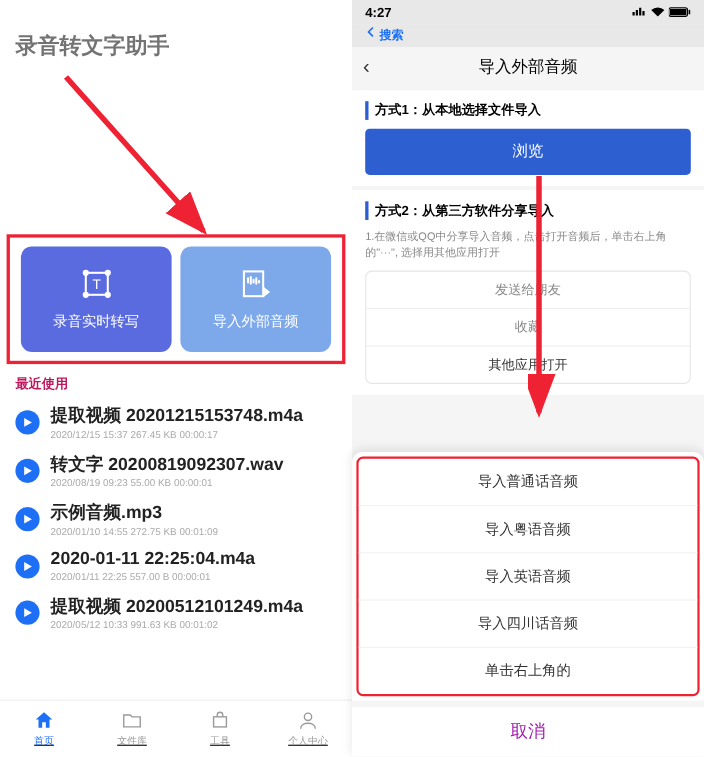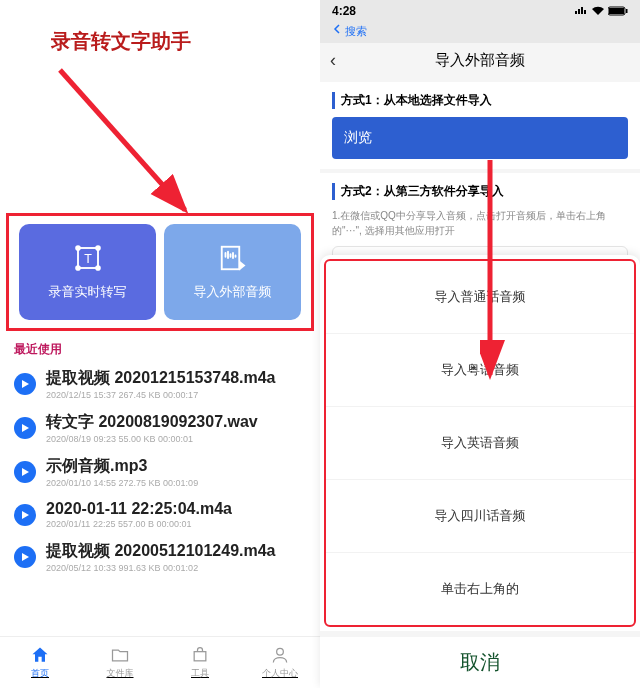--- a/index.html
+++ b/index.html
@@ -18,23 +18,22 @@
     }
     .right-panel {
       width: 320px;
       height: 688px;
       position: relative;
       background: #f5f5f5;
     }
     .app-title {
       font-size: 20px;
       font-weight: bold;
-      color: #b91c1c;
+      color: #737373;
       padding: 28px 14px 8px;
-      margin-left: 37px;
     }
     .arrow-red {
       position: absolute;
       pointer-events: none;
     }
     .arrow1 {
       top: 60px; left: 50px; width: 160px; height: 160px;
     }
     .action-row {
       display: flex;
@@ -106,20 +105,21 @@
     .status-bar {
       display: flex; justify-content: space-between; align-items: center;
       padding: 4px 12px; font-size: 12px; font-weight: 600;
       background: #e8e8e8;
     }
     .search-row {
       display: flex; align-items: flex-start;
       font-size: 11px; color: #1d6ff5;
       background: #e8e8e8;
       padding: 2px 12px 4px;
+      font-weight: bold;
     }
     .nav-header {
       display: flex; align-items: center; justify-content: center;
       padding: 8px;
       position: relative;
       background: #f5f5f5;
     }
     .nav-back {
       position: absolute; left: 10px; font-size: 18px; color: #333;
     }
@@ -135,21 +135,21 @@
     }
     .method-title {
       font-size: 12px; font-weight: 600;
       border-left: 3px solid #2d5fd0;
       padding-left: 6px;
       margin-bottom: 8px;
     }
     .browse-btn {
       background: #2d5fd0;
       color: #fff;
-      text-align: left;
+      text-align: center;
       padding: 12px;
       border-radius: 4px;
       font-size: 14px;
     }
     .method-desc {
       font-size: 10px; color: #888;
       line-height: 1.5;
     }
     .share-list {
       margin-top: 8px;
@@ -171,31 +171,31 @@
       border-top-right-radius: 10px;
       box-shadow: 0 -2px 10px rgba(0,0,0,0.1);
     }
     .sheet-options {
       border: 2px solid #e23;
       margin: 4px;
       border-radius: 6px;
     }
     .sheet-opt {
       text-align: center;
-      padding: 27px;
+      padding: 12px;
       font-size: 13px;
       color: #333;
       border-bottom: 1px solid #f2f2f2;
     }
     .sheet-opt:last-child { border: none; }
     .sheet-cancel {
       text-align: center;
       padding: 12px;
-      font-size: 20px;
-      color: #14532d;
+      font-size: 16px;
+      color: #a21caf;
       border-top: 6px solid #f5f5f5;
     }
     .arrow2 {
       top: 150px; left: 160px; width: 150px; height: 240px;
       z-index: 5;
     }
     .status-icons { display:flex; gap:3px; align-items:center;}
   </style>
 </head>
 <body>
@@ -323,21 +323,21 @@
           <circle cx="12" cy="8" r="4"></circle>
           <path d="M4 21c0-4 4-6 8-6s8 2 8 6"></path>
         </svg>
       <span>个人中心</span>
     </div>
   </div>
 </div>
 
 <div class="right-panel">
   <div class="status-bar">
-    <span>4:28</span>
+    <span>4:27</span>
     <span class="status-icons">
       <svg width="14" height="10" viewBox="0 0 14 10">
           <path d="M1 8h2V5H1zM4 8h2V3H4zM7 8h2V1H7zM10 8h2V4h-2z" fill="#000"></path>
         </svg>
       <svg width="14" height="10" viewBox="0 0 14 10">
           <path d="M7 9L1 3a9 9 0 0112 0z" fill="#000"></path>
         </svg>
       <svg width="20" height="10" viewBox="0 0 20 10">
           <rect x="0" y="1" width="17" height="8" rx="2" fill="none" stroke="#000"></rect>
           <rect x="1" y="2" width="15" height="6" fill="#000"></rect>

